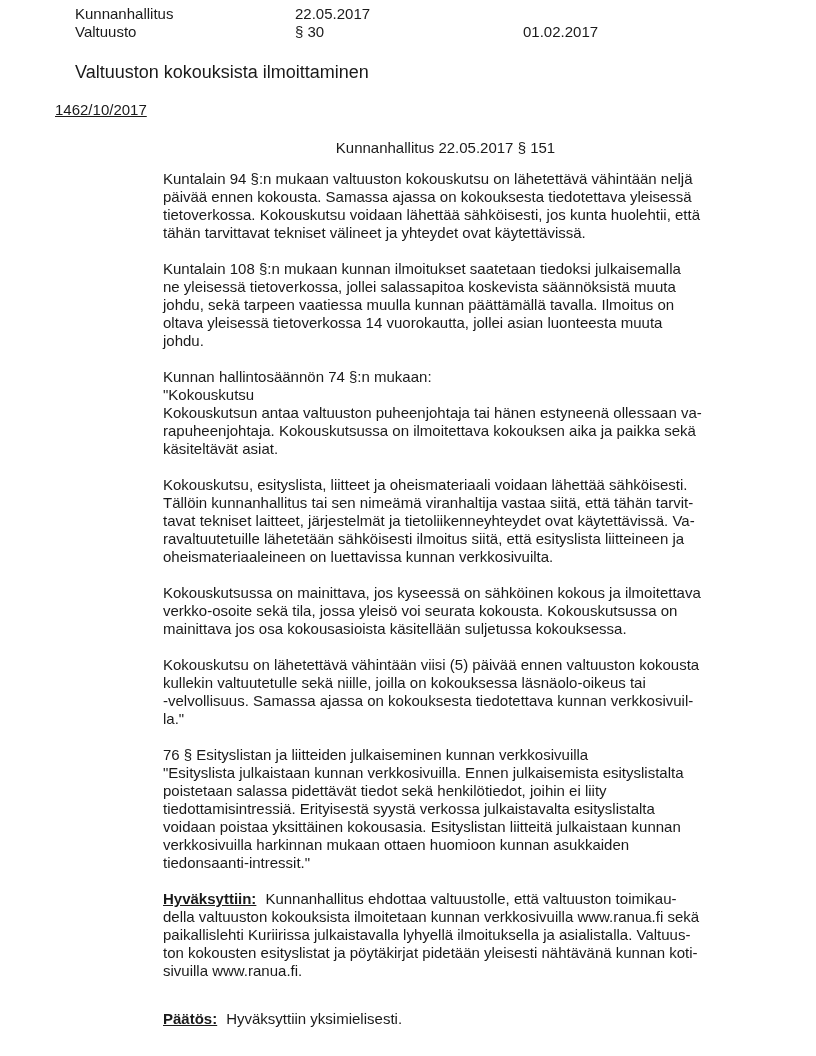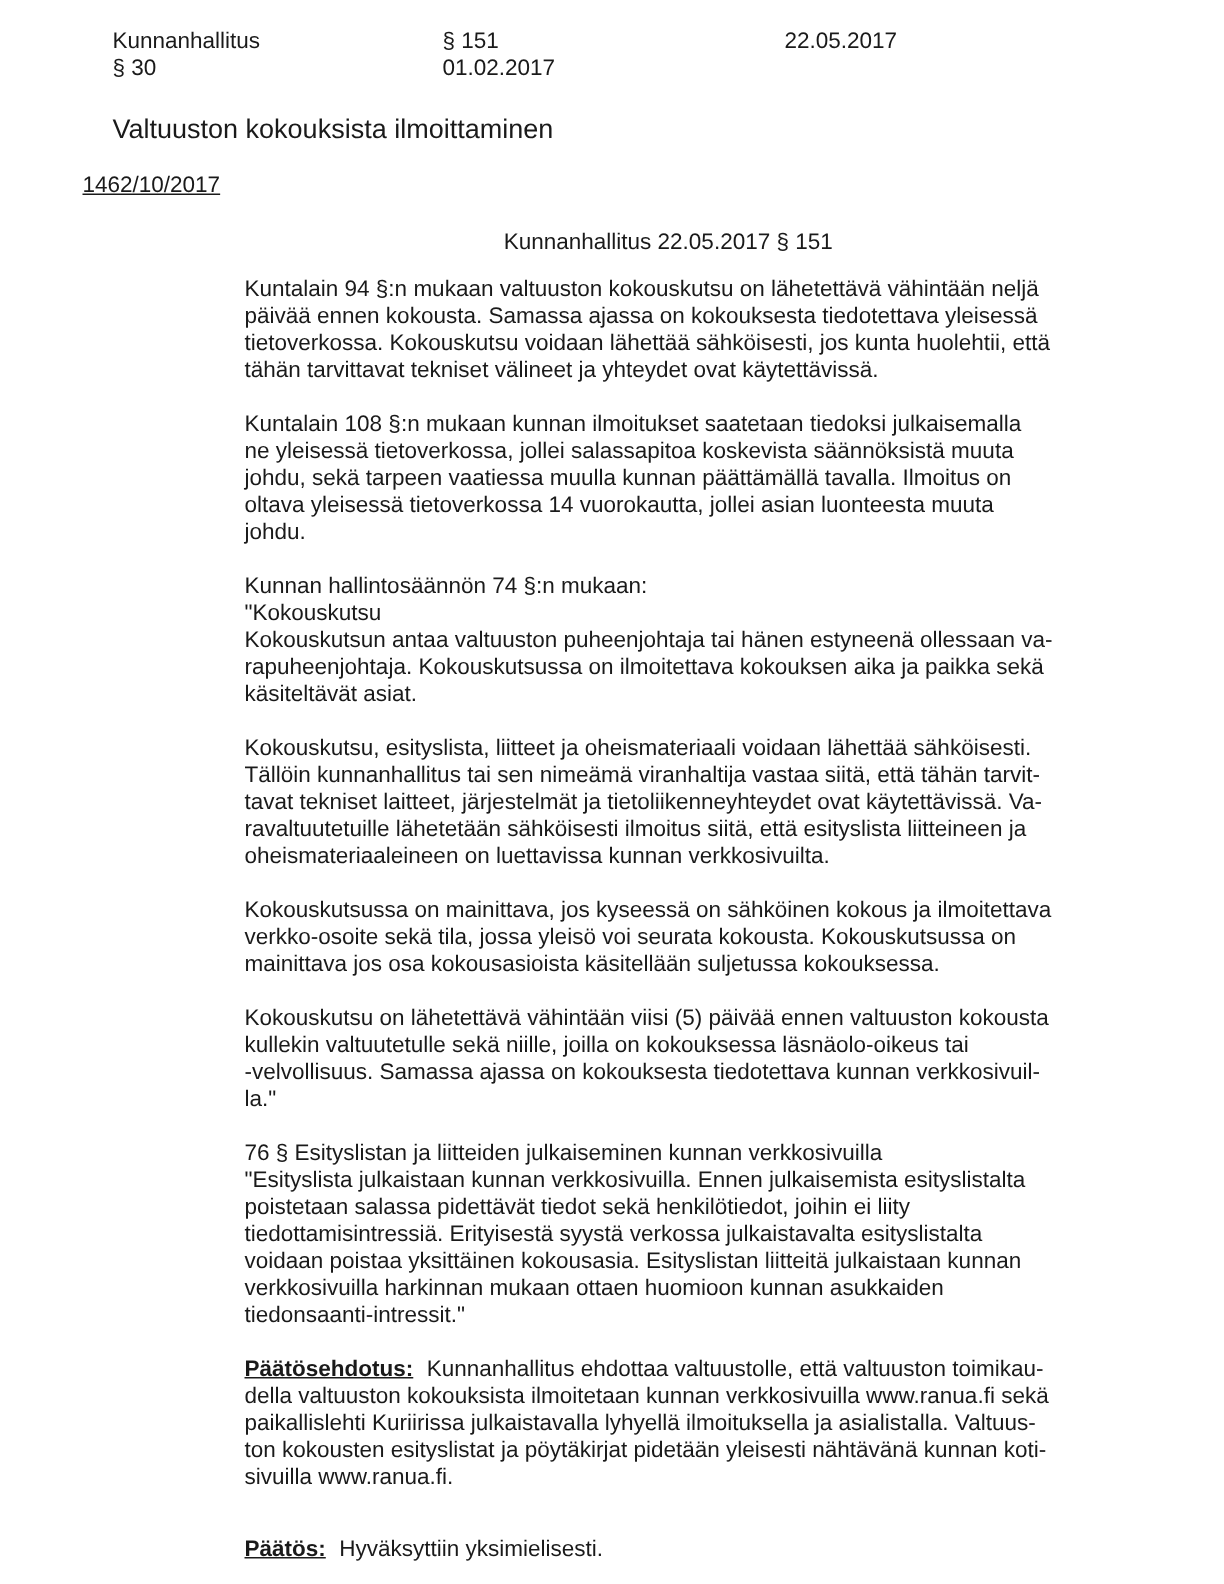--- a/index.html
+++ b/index.html
@@ -7,21 +7,21 @@
   .page {
     position: relative;
     width: 816px;
     height: 1056px;
     background: #ffffff;
     color: #1a1a1a;
     font-family: "Liberation Sans", "DejaVu Sans", sans-serif;
     font-size: 15px;
     line-height: 18px;
     overflow: hidden;
-    padding-top: 19px;
+    padding-top: 5px;
   }
   .hdr { margin-left: 75px; }
   .hdr-row {
     display: grid;
     grid-template-columns: 220px 228px 1fr;
     line-height: 18px;
   }
   .title {
     margin: 21px 0 0 75px;
     font-size: 18px;
@@ -44,24 +44,24 @@
   }
 </style>
 </head>
 <body>
 
 <div class="page">
 
   <div class="hdr">
     <div class="hdr-row">
       <span>Kunnanhallitus</span>
-      <span>§ 151</span>
       <span>22.05.2017</span>
     </div>
     <div class="hdr-row">
+      <span>Valtuusto</span>
       <span>§ 30</span>
       <span>01.02.2017</span>
     </div>
   </div>
 
   <h1 class="title">Valtuuston kokouksista ilmoittaminen</h1>
 
   <div class="caseno">1462/10/2017</div>
 
   <div class="meetref">Kunnanhallitus 22.05.2017 § 151</div>
@@ -94,21 +94,21 @@
 -velvollisuus. Samassa ajassa on kokouksesta tiedotettava kunnan verkkosivuil-
 la."</p>
     <p class="para">76 § Esityslistan ja liitteiden julkaiseminen kunnan verkkosivuilla
 "Esityslista julkaistaan kunnan verkkosivuilla. Ennen julkaisemista esityslistalta
 poistetaan salassa pidettävät tiedot sekä henkilötiedot, joihin ei liity
 tiedottamisintressiä. Erityisestä syystä verkossa julkaistavalta esityslistalta
 voidaan poistaa yksittäinen kokousasia. Esityslistan liitteitä julkaistaan kunnan
 verkkosivuilla harkinnan mukaan ottaen huomioon kunnan asukkaiden
 tiedonsaanti-intressit."</p>
 
-    <p class="para para-proposal"><span class="lbl">Päätösehdotus:</span><span>Kunnanhallitus ehdottaa valtuustolle, että valtuuston toimikau-
+    <p class="para para-proposal"><span class="lbl">Hyväksyttiin:</span><span>Kunnanhallitus ehdottaa valtuustolle, että valtuuston toimikau-
 della valtuuston kokouksista ilmoitetaan kunnan verkkosivuilla www.ranua.fi sekä
 paikallislehti Kuriirissa julkaistavalla lyhyellä ilmoituksella ja asialistalla. Valtuus-
 ton kokousten esityslistat ja pöytäkirjat pidetään yleisesti nähtävänä kunnan koti-
 sivuilla www.ranua.fi.</span></p>
 
     <p class="para"><span class="lbl">Päätös:</span><span>Hyväksyttiin yksimielisesti.</span></p>
   </div>
 
 </div>
 

